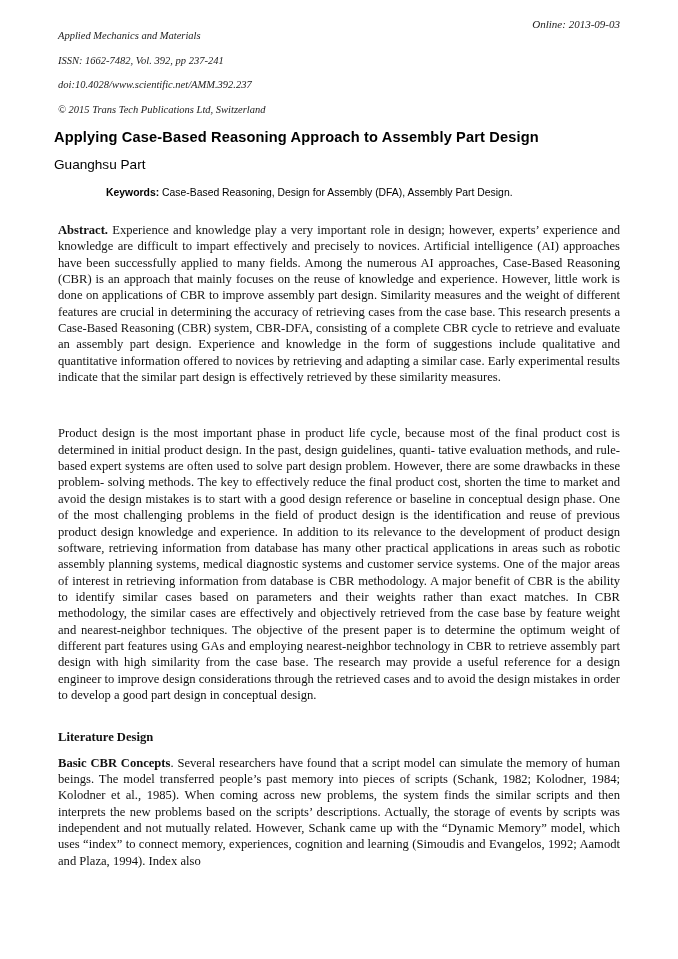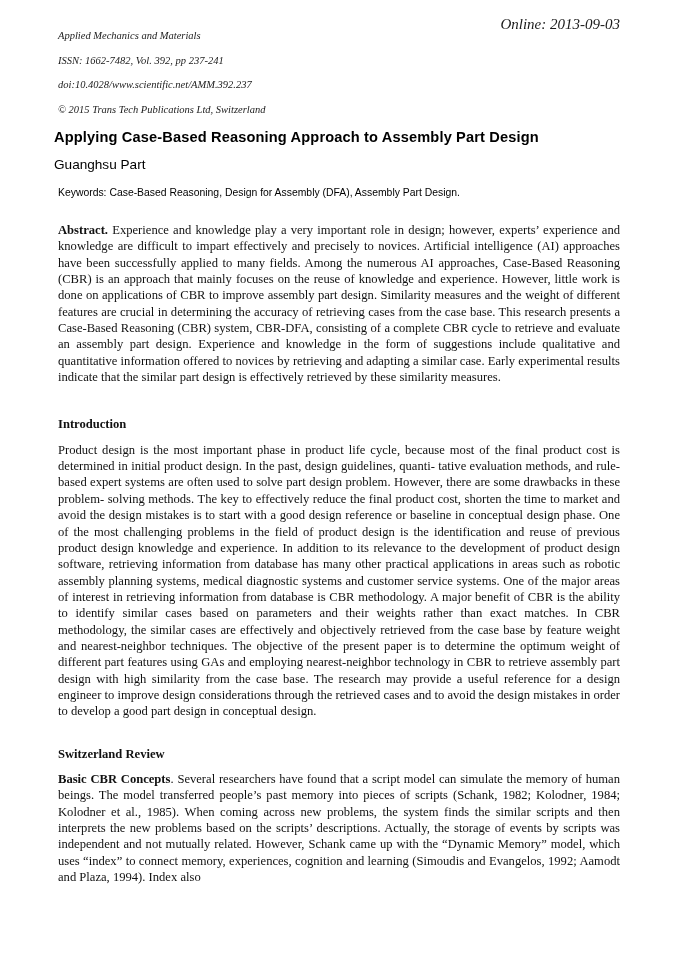--- a/index.html
+++ b/index.html
@@ -29,21 +29,21 @@
     font-style: italic;
     font-size: 10.5px;
     line-height: 12.3px;
     color: #1a1a1a;
     white-space: pre-line;
   }
   .journal-header-left div { white-space: nowrap; }
   .journal-header-right {
     font-family: "Liberation Serif", "DejaVu Serif", serif;
     font-style: italic;
-    font-size: 15px;
+    font-size: 11px;
     line-height: 12.3px;
     color: #1a1a1a;
     white-space: nowrap;
     padding-top: 0px;
   }
   .title-block {
     position: absolute;
     top: 84px;
     left: 54px;
     right: 58px;
@@ -87,21 +87,22 @@
     width: 562px;
   }
   .keywords-line {
     font-family: "Liberation Sans", "DejaVu Sans", sans-serif;
     font-size: 10.4px;
     line-height: 14px;
     color: #000000;
     margin: 0 0 22px 0;
   }
   .keywords-line .lbl {
-    font-weight: normal;
+    font-weight: bold;
+    margin-left: 48px;
   }
   p.body-text {
     font-family: "Liberation Serif", "DejaVu Serif", serif;
     font-size: 12.6px;
     line-height: 16.35px;
     color: #111111;
     text-align: justify;
     margin: 0;
     -webkit-hyphens: none;
     hyphens: none;
@@ -147,29 +148,28 @@
 
     <div class="keywords-line">
       <span class="lbl">Keywords:</span>
       <span>Case-Based Reasoning, Design for Assembly (DFA), Assembly Part Design.</span>
     </div>
 
     <p class="body-text abstract-block"><span class="lead">Abstract.</span><span> Experience and knowledge play a very important role in design; however, experts’ experience and knowledge are difficult to impart effectively and precisely to novices. Artificial intelligence (AI) approaches have been successfully applied to many fields. Among the numerous AI approaches, Case-Based Reasoning (CBR) is an approach that mainly focuses on the reuse of knowledge and experience. However, little work is done on applications of CBR to improve assembly part design. Similarity measures and the weight of different features are crucial in determining the accuracy of retrieving cases from the case base. This research presents a Case-Based Reasoning (CBR) system, CBR-DFA, consisting of a complete CBR cycle to retrieve and evaluate an assembly part design. Experience and knowledge in the form of suggestions include qualitative and quantitative information offered to novices by retrieving and adapting a similar case. Early experimental results indicate that the similar part design is effectively retrieved by these similarity measures.</span></p>
 
     <div class="gap-abstract-to-intro"></div>
 
-    <h2 class="section-heading">Introduction</h2>
 
     <div class="gap-heading-to-para"></div>
 
     <p class="body-text">Product design is the most important phase in product life cycle, because most of the final product cost is determined in initial product design. In the past, design guidelines, quanti- tative evaluation methods, and rule-based expert systems are often used to solve part design problem. However, there are some drawbacks in these problem- solving methods. The key to effectively reduce the final product cost, shorten the time to market and avoid the design mistakes is to start with a good design reference or baseline in conceptual design phase. One of the most challenging problems in the field of product design is the identification and reuse of previous product design knowledge and experience. In addition to its relevance to the development of product design software, retrieving information from database has many other practical applications in areas such as robotic assembly planning systems, medical diagnostic systems and customer service systems. One of the major areas of interest in retrieving information from database is CBR methodology. A major benefit of CBR is the ability to identify similar cases based on parameters and their weights rather than exact matches. In CBR methodology, the similar cases are effectively and objectively retrieved from the case base by feature weight and nearest-neighbor techniques. The objective of the present paper is to determine the optimum weight of different part features using GAs and employing nearest-neighbor technology in CBR to retrieve assembly part design with high similarity from the case base. The research may provide a useful reference for a design engineer to improve design considerations through the retrieved cases and to avoid the design mistakes in order to develop a good part design in conceptual design.</p>
 
     <div class="gap-para-to-heading"></div>
 
-    <h2 class="section-heading">Switzerland Review</h2>
+    <h2 class="section-heading">Literature Design</h2>
 
     <div class="gap-heading-to-para"></div>
 
     <p class="body-text"><span class="lead">Basic CBR Concepts</span><span>. Several researchers have found that a script model can simulate the memory of human beings. The model transferred people’s past memory into pieces of scripts (Schank, 1982; Kolodner, 1984; Kolodner et al., 1985). When coming across new problems, the system finds the similar scripts and then interprets the new problems based on the scripts’ descriptions. Actually, the storage of events by scripts was independent and not mutually related. However, Schank came up with the “Dynamic Memory” model, which uses “index” to connect memory, experiences, cognition and learning (Simoudis and Evangelos, 1992; Aamodt and Plaza, 1994). Index also</span></p>
 
   </div>
 
 </div>
 
 </body></html>

